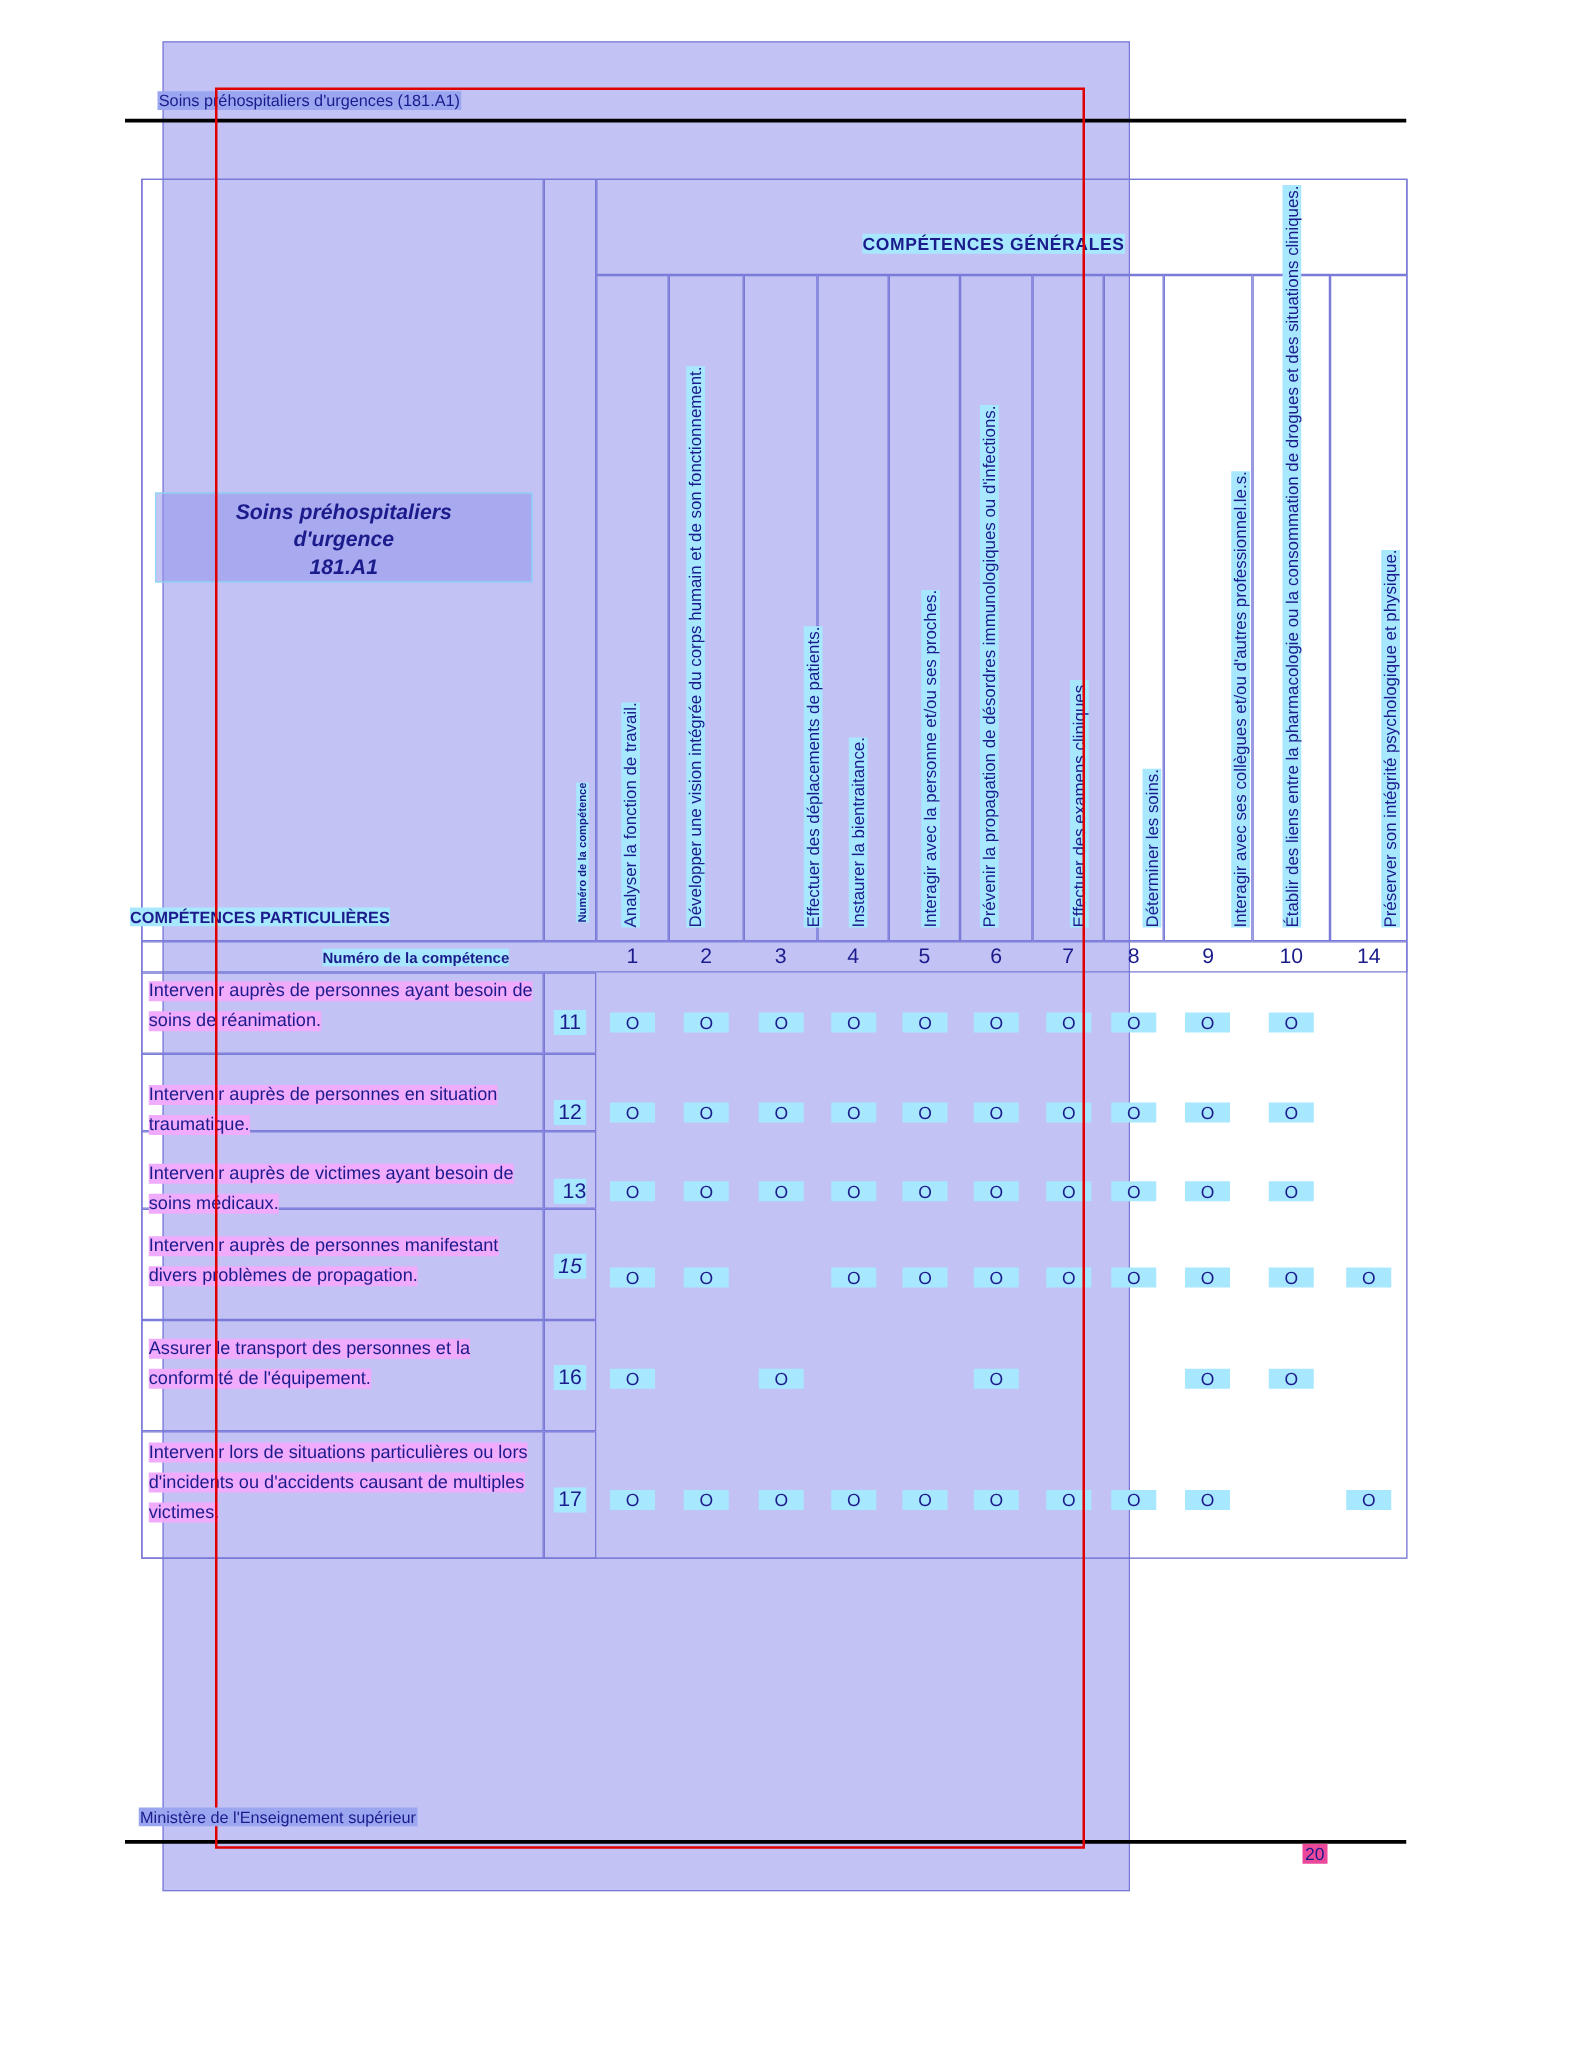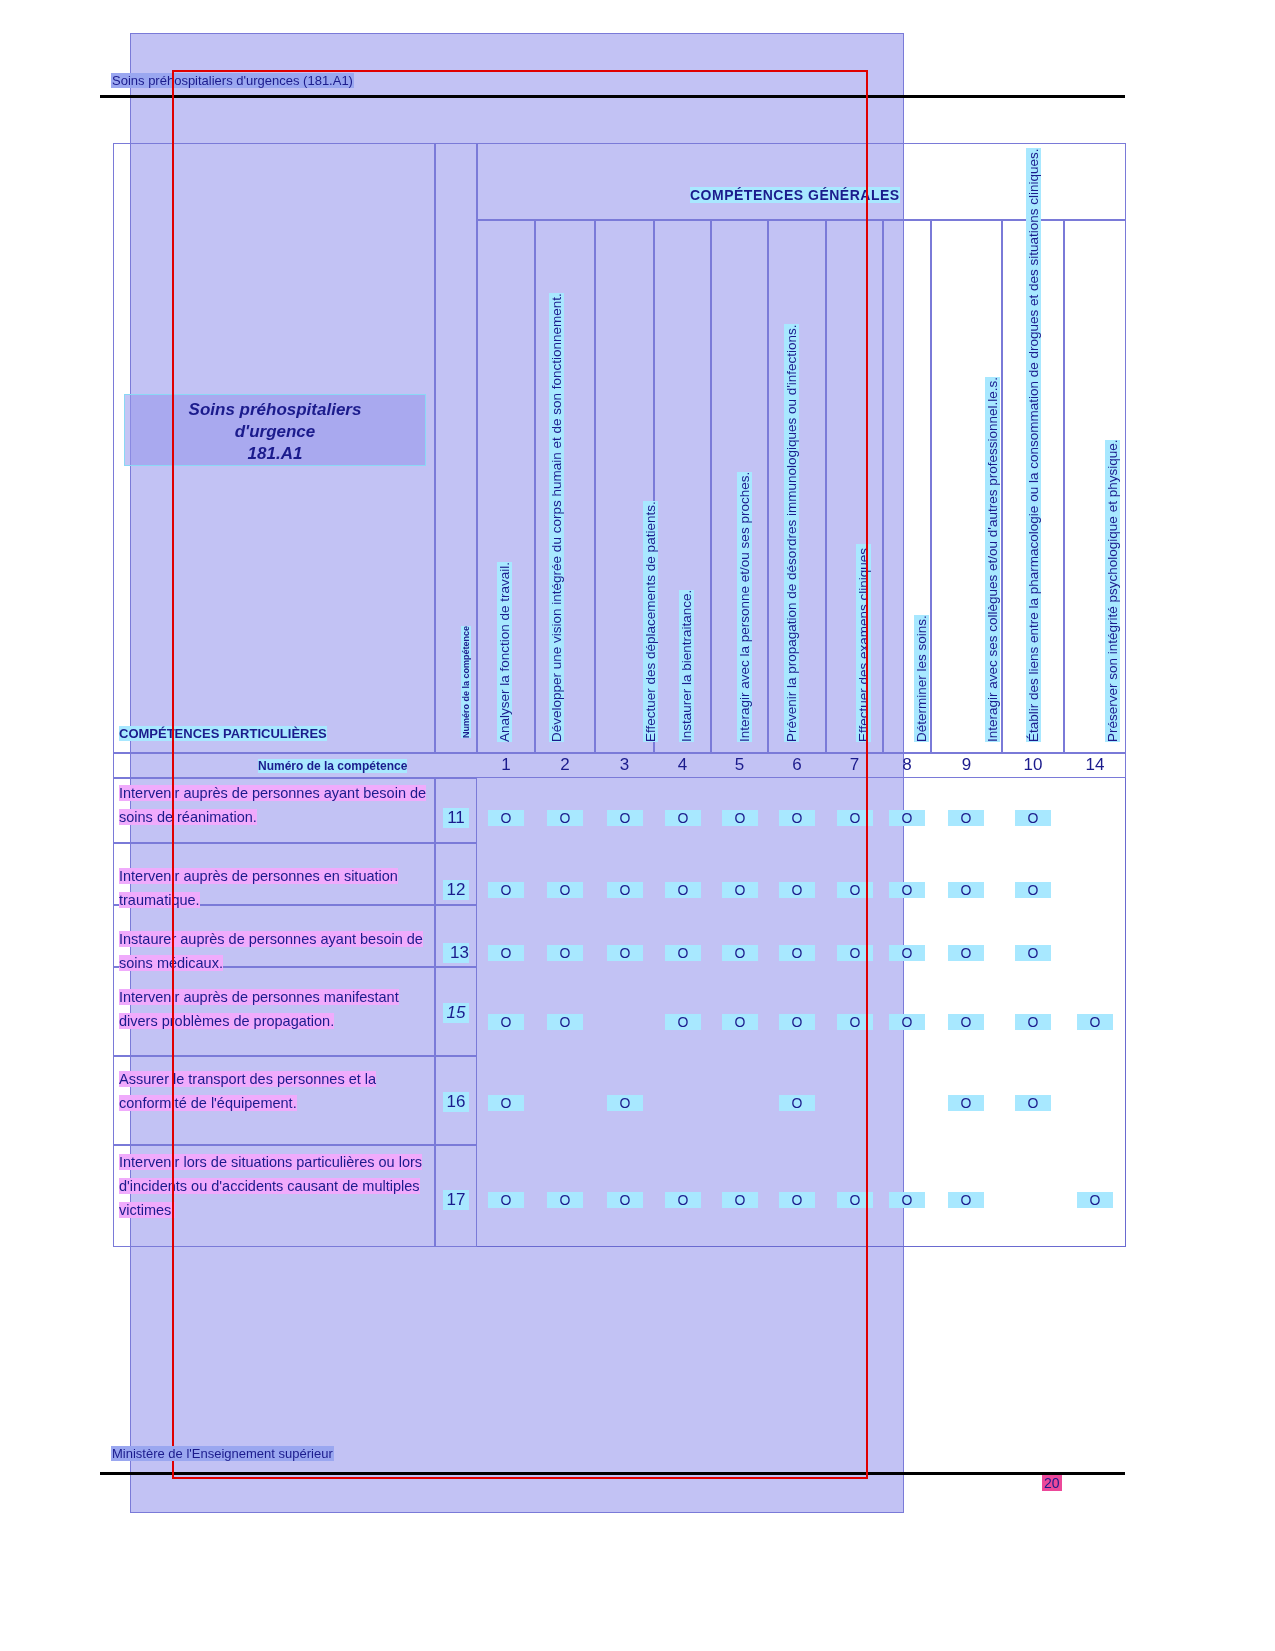--- a/index.html
+++ b/index.html
@@ -157,21 +157,21 @@
   }
 </style>
 </head>
 <body>
 
 <div class="sel-block" style="left:130px; top:33px; width:772px; height:1478px;"></div>
 
 <div class="rule" style="left:100px; top:95px; width:1025px;"></div>
 <div class="rule" style="left:100px; top:1472px; width:1025px;"></div>
 
-<div class="hdr-text" style="left:111px; top:73px;">Soins préhospitaliers d'urgences (181.A1)</div>
+<div class="hdr-text" style="left:126px; top:73px;">Soins préhospitaliers d'urgences (181.A1)</div>
 
 <div class="grid"></div>
 
 <div class="cellbox" style="left:113px; top:143px; width:322px; height:610px;"></div>
 <div class="cellbox" style="left:435px; top:143px; width:42px; height:610px;"></div>
 <div class="cellbox" style="left:477px; top:143px; width:649px; height:77px;"></div>
 
 <div class="cellbox" style="left:477px; top:220px; width:58px; height:533px;"></div>
 <div class="cellbox" style="left:535px; top:220px; width:60px; height:533px;"></div>
 <div class="cellbox" style="left:595px; top:220px; width:59px; height:533px;"></div>
@@ -187,21 +187,21 @@
 <div class="cellbox" style="left:113px; top:753px; width:1013px; height:25px;"></div>
 
 <div class="title-block" style="left:124px; top:394px; width:302px; height:72px;">
   <div>Soins préhospitaliers</div>
   <div>d'urgence</div>
   <div>181.A1</div>
 </div>
 
 <div class="gen-title" style="left:690px; top:187px;">COMPÉTENCES GÉNÉRALES</div>
 
-<div class="part-title" style="left:119px; top:726px;">COMPÉTENCES PARTICULIÈRES</div>
+<div class="part-title" style="left:104px; top:726px;">COMPÉTENCES PARTICULIÈRES</div>
 
 <div class="numcol-label" style="left:461px; top:738px;">Numéro de la compétence</div>
 
 <div class="vhead" style="left:497px; top:742px; width:260px;"><span>Analyser la fonction de travail.</span></div>
 
 <div class="vhead" style="left:549px; top:742px; width:420px;"><span>Développer une vision intégrée du corps humain et de son fonctionnement.</span></div>
 
 <div class="vhead" style="left:643px; top:742px; width:320px;"><span>Effectuer des déplacements de patients.</span></div>
 <div class="vhead" style="left:679px; top:742px; width:230px;"><span>Instaurer la bientraitance.</span></div>
 <div class="vhead" style="left:737px; top:742px; width:390px;"><span>Interagir avec la personne et/ou ses proches.</span></div>
@@ -259,21 +259,21 @@
 <div class="mark" style="left:547px; top:882px; width:36px;">O</div>
 <div class="mark" style="left:607px; top:882px; width:36px;">O</div>
 <div class="mark" style="left:665px; top:882px; width:36px;">O</div>
 <div class="mark" style="left:722px; top:882px; width:36px;">O</div>
 <div class="mark" style="left:779px; top:882px; width:36px;">O</div>
 <div class="mark" style="left:837px; top:882px; width:36px;">O</div>
 <div class="mark" style="left:889px; top:882px; width:36px;">O</div>
 <div class="mark" style="left:948px; top:882px; width:36px;">O</div>
 <div class="mark" style="left:1015px; top:882px; width:36px;">O</div>
 
-<div class="rowlabel" style="left:119px; top:927px; width:312px;"><span>Instaurer auprès de personnes ayant besoin de soins médicaux.</span></div>
+<div class="rowlabel" style="left:119px; top:927px; width:312px;"><span>Intervenir auprès de victimes ayant besoin de soins médicaux.</span></div>
 <div class="rownum" style="left:443px; top:943px; width:26px;text-align:right;">13</div>
 <div class="mark" style="left:488px; top:945px; width:36px;">O</div>
 <div class="mark" style="left:547px; top:945px; width:36px;">O</div>
 <div class="mark" style="left:607px; top:945px; width:36px;">O</div>
 <div class="mark" style="left:665px; top:945px; width:36px;">O</div>
 <div class="mark" style="left:722px; top:945px; width:36px;">O</div>
 <div class="mark" style="left:779px; top:945px; width:36px;">O</div>
 <div class="mark" style="left:837px; top:945px; width:36px;">O</div>
 <div class="mark" style="left:889px; top:945px; width:36px;">O</div>
 <div class="mark" style="left:948px; top:945px; width:36px;">O</div>

